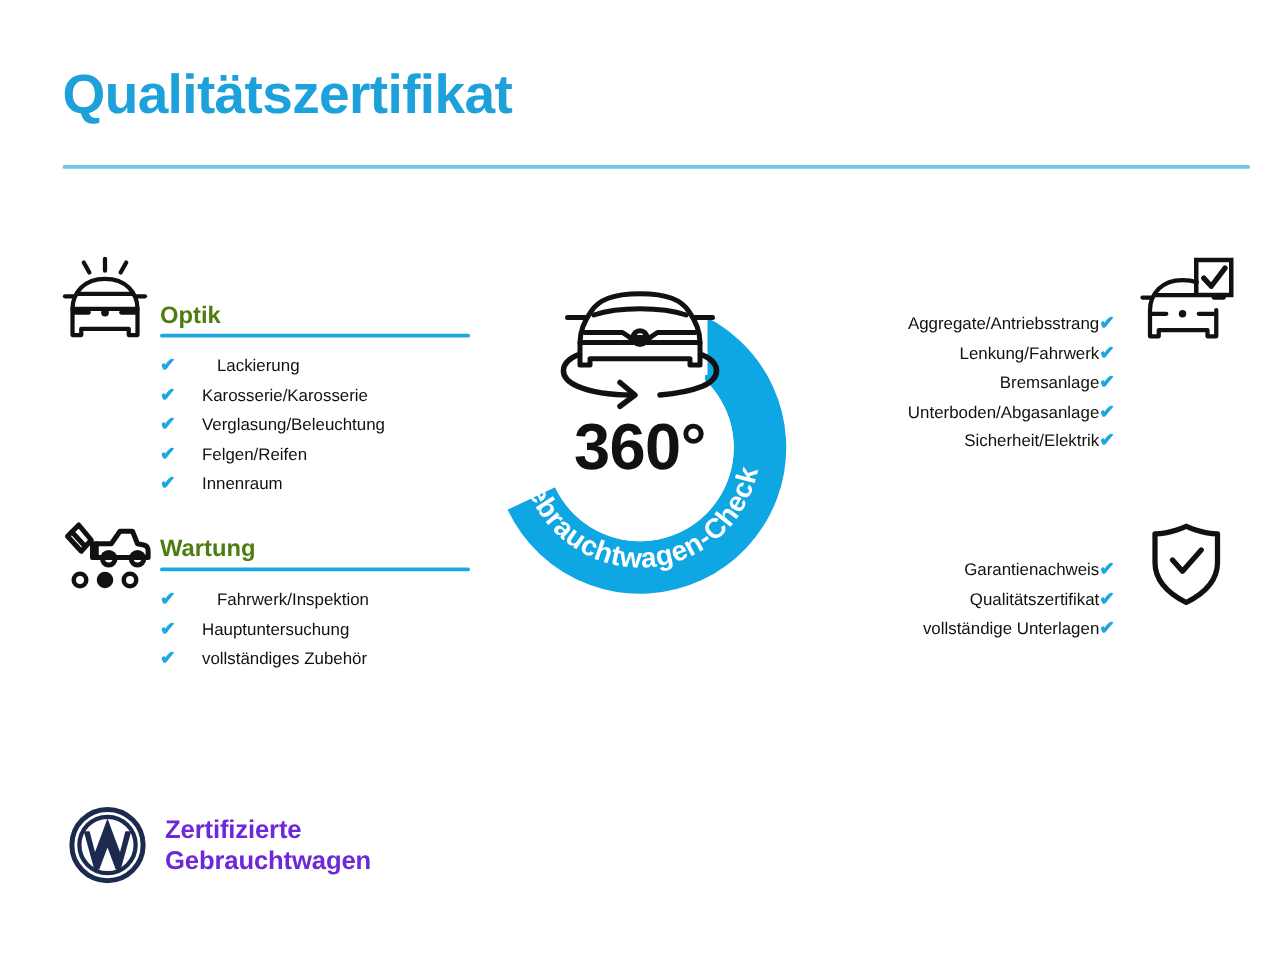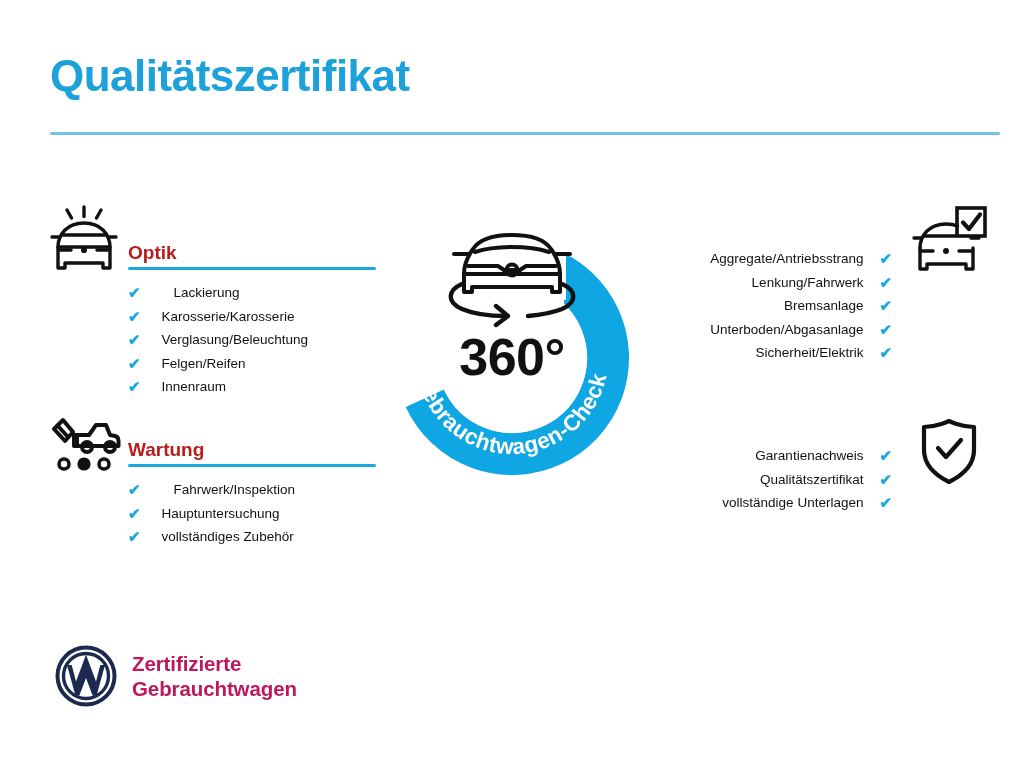--- a/index.html
+++ b/index.html
@@ -22,40 +22,40 @@
   }
   .header-rule{
     position:absolute;left:50px;top:132px;width:950px;height:3px;
     background:#6EC5E8;border-radius:2px;
   }
 
   
   .section{position:absolute;}
   .sec-head{position:relative;height:34px;}
   .sec-title{
-    font-size:19px;font-weight:bold;color:#b91c1c;
+    font-size:19px;font-weight:bold;color:#4d7c0f;
     position:absolute;bottom:6px;white-space:nowrap;
   }
   .sec-rule{
     position:absolute;bottom:0;left:0;right:0;height:3px;
     background:#1CA7E0;border-radius:2px;
   }
   .sec-left .sec-title{left:0;}
   .sec-right .sec-title{right:0;}
 
   .items{margin-top:11px;}
   .item{
     display:flex;align-items:center;
     font-size:13.5px;color:#111;
     line-height:1.0;
     height:23.5px;
     white-space:nowrap;
   }
   .sec-left .item{justify-content:flex-start;}
-  .sec-right .item{justify-content:flex-end;gap:16px;}
+  .sec-right .item{justify-content:flex-end;}
   .chk{
     color:#1CA7E0;font-weight:bold;font-size:15px;
     display:inline-block;line-height:1;
   }
   .sec-left .chk{margin-right:1px;}
   .sec-right .chk{margin-left:0px;}
   .item.gap .chk{margin-right:13px;}
   .itxt{display:inline-block;padding-left:20px;}
 
   
@@ -68,21 +68,21 @@
   .badge svg{display:block;}
 
   
   .vw{
     position:absolute;left:55px;top:645px;
     display:flex;align-items:center;
   }
   .vw-mark{width:62px;height:62px;flex:0 0 auto;}
   .vw-text{
     margin-left:15px;
-    color:#be185d;font-weight:bold;font-size:20.5px;line-height:1.22;
+    color:#6d28d9;font-weight:bold;font-size:20.5px;line-height:1.22;
     letter-spacing:-0.1px;
   }
 </style>
 </head>
 <body>
 
 <div class="page">
 
   <div class="page-title">Qualitätszertifikat</div>
   <div class="header-rule"></div>
@@ -145,21 +145,21 @@
         <line x1="33" y1="21" x2="33" y2="32"></line>
       </g>
       <circle cx="43" cy="33" r="5" fill="none" stroke="#111" stroke-width="4"></circle>
       <circle cx="66" cy="33" r="5" fill="none" stroke="#111" stroke-width="4"></circle>
       <circle cx="20" cy="50" r="5" fill="none" stroke="#111" stroke-width="3.6"></circle>
       <circle cx="40" cy="50" r="6.6" fill="#111"></circle>
       <circle cx="60" cy="50" r="5" fill="none" stroke="#111" stroke-width="3.6"></circle>
     </svg>
   </div>
 
-  <div class="section sec-left" style="left:128px;top:433px;width:248px;">
+  <div class="section sec-left" style="left:128px;top:423px;width:248px;">
     <div class="sec-head">
       <div class="sec-title">Wartung</div>
       <div class="sec-rule"></div>
     </div>
     <div class="items">
       <div class="item gap">
         <span class="chk">✔</span>
         <span class="itxt">Fahrwerk/Inspektion</span>
       </div>
       <div class="item">

